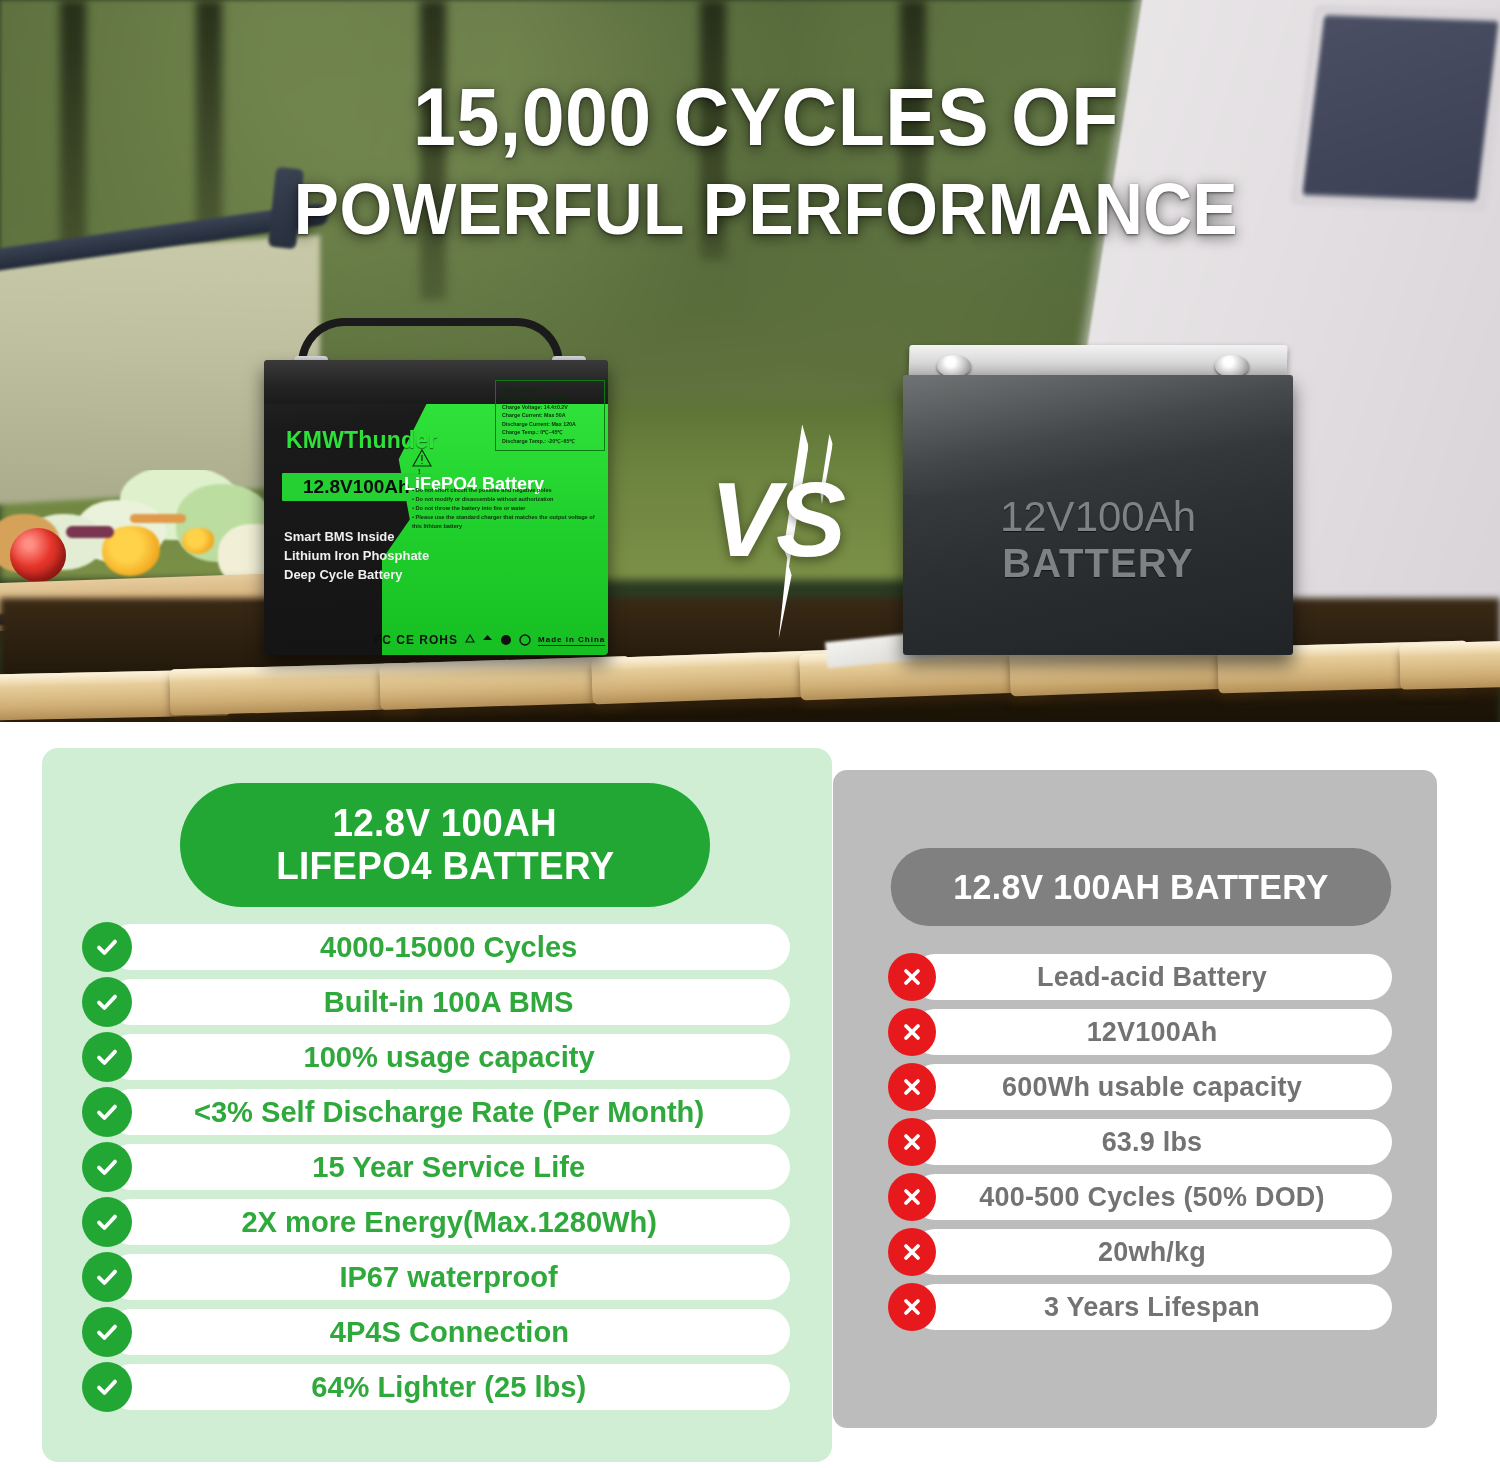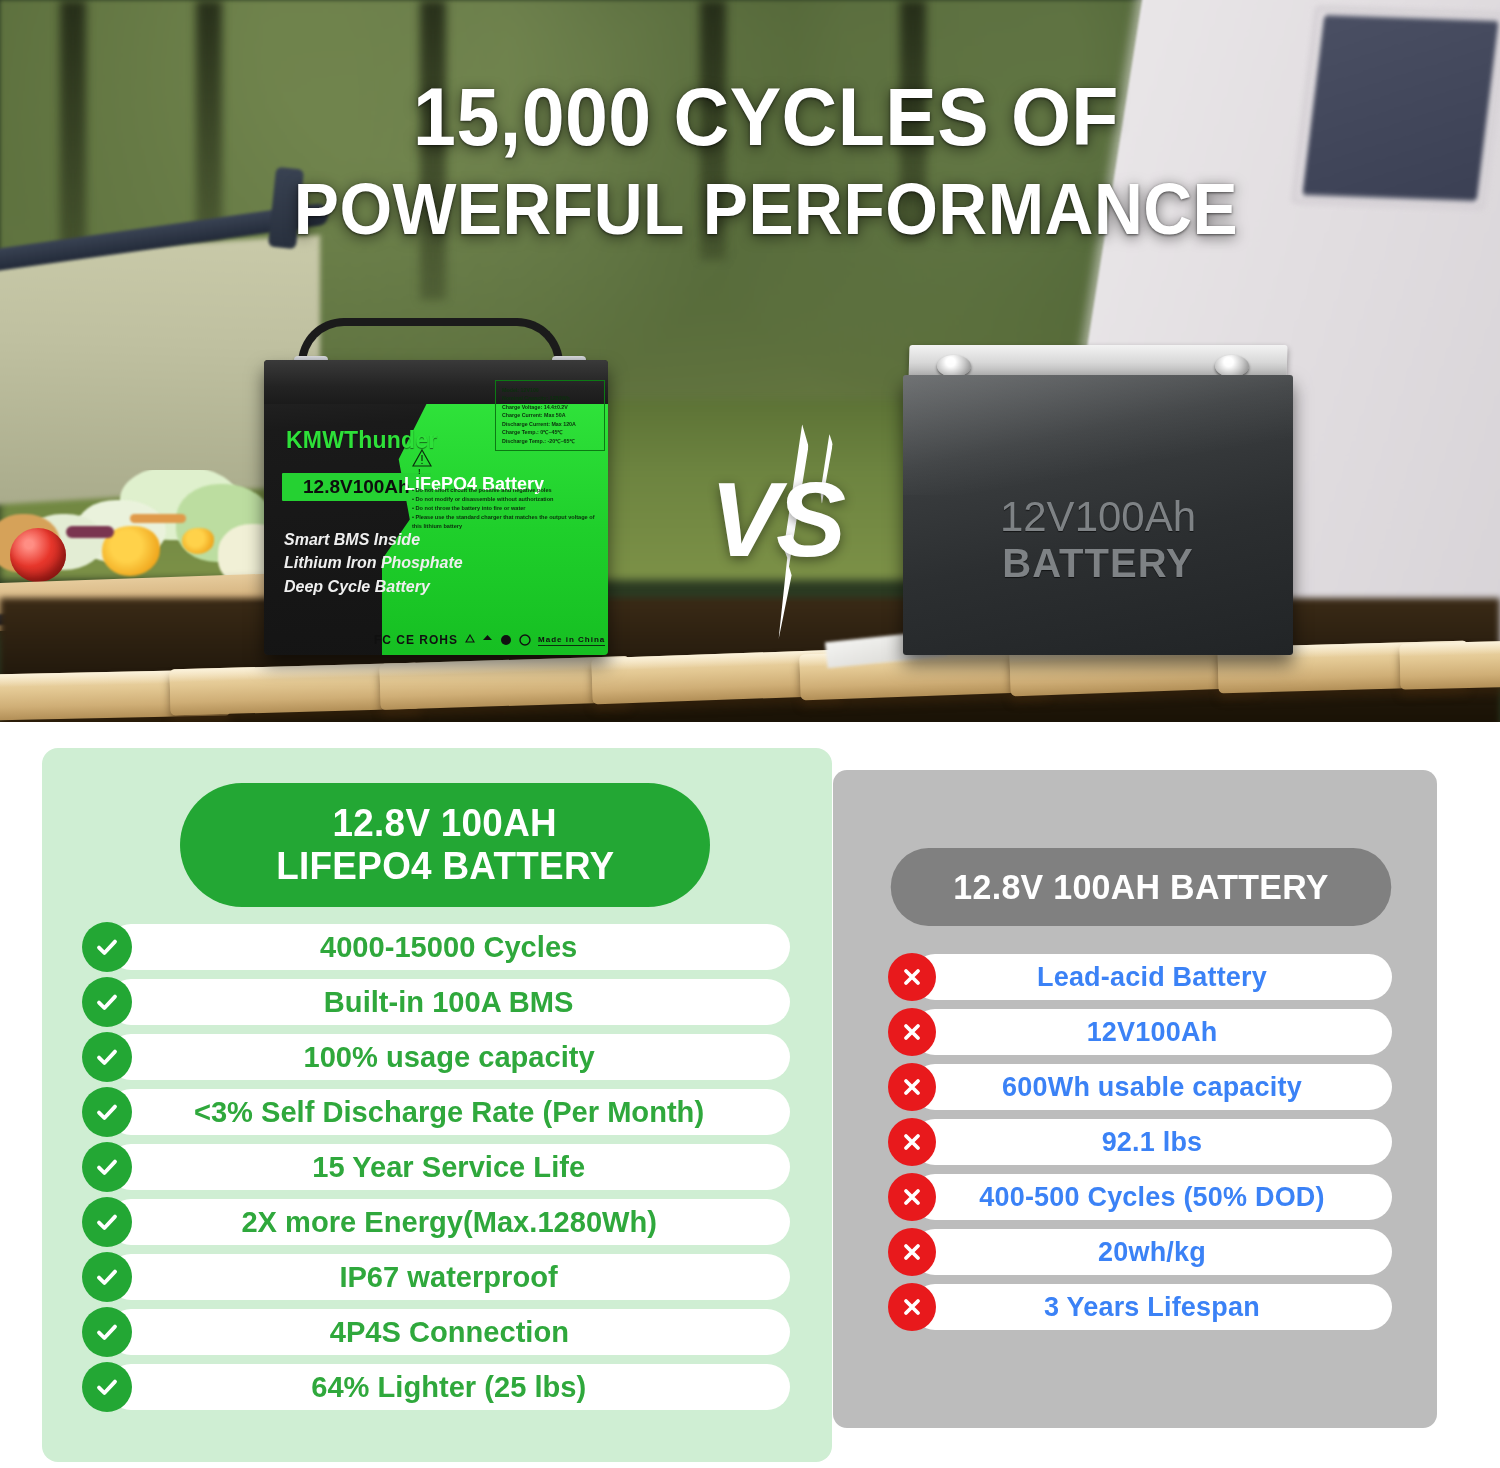--- a/index.html
+++ b/index.html
@@ -159,22 +159,22 @@
     color:#2ee039; letter-spacing:.2px; text-shadow:0 1px 1px rgba(0,0,0,.5);
   }
   .bl-badge {
     position:absolute; left:18px; top:113px; padding:3px 21px;
     background:#25d132; color:#0d0d0d; font-size:19px; font-weight:700; border-radius:1px;
   }
   .bl-chem {
     position:absolute; left:140px; top:114px; font-size:18px; font-weight:700; color:#ffffff;
   }
   .bl-sub {
-    position:absolute; left:20px; top:168px; font-size:16px; color:#efefef;
-    line-height:1.46; font-weight:600;font-style:italic;
+    position:absolute; left:20px; top:168px; font-size:13px; color:#efefef;
+    line-height:1.46; font-weight:600;
   }
   .bl-specbox {
     position:absolute; left:231px; top:20px; width:110px; padding:5px 6px;
     border:1px solid #0c7a14; font-size:5.3px; color:#0b2f0d; line-height:1.6; font-weight:600;
   }
   .bl-warn {
     position:absolute; left:148px; top:126px; width:190px; font-size:5.6px;
     color:#0b2f0d; line-height:1.62; font-weight:600;
   }
   .bl-tri {
@@ -279,21 +279,21 @@
     display:flex; align-items:center; justify-content:center;
   }
   .pill-l { left:108px; width:682px; }
   .pill-r { left:912px; width:480px; }
 
   .pill-l .ptxt {
     color:#2fa83c; font-size:30px; font-weight:700; letter-spacing:0; transform:scaleX(.97);
     white-space:nowrap;
   }
   .pill-r .ptxt {
-    color:#3b82f6; font-size:27px; font-weight:700; letter-spacing:.2px;
+    color:#737373; font-size:27px; font-weight:700; letter-spacing:.2px;
     white-space:nowrap;
   }
 
   .icon-ok, .icon-no {
     position:absolute; border-radius:50%;
     display:flex; align-items:center; justify-content:center; z-index:4;
   }
   .icon-ok { left:82px; width:50px; height:50px; background:#23a734; }
   .icon-no { left:888px; width:48px; height:48px; background:#e8191c; }
   .icon-ok svg, .icon-no svg { display:block; }
@@ -529,21 +529,21 @@
       </div>
       <div class="pill pill-r" style="top: 342px;">
         <span class="ptxt">600Wh usable capacity</span>
       </div>
       <div class="icon-no" style="top: 341px;">
         <svg width="26" height="26" viewBox="0 0 26 26">
           <path d="M7 7 L19 19 M19 7 L7 19" fill="none" stroke="#fff" stroke-width="3.8" stroke-linecap="round"></path>
         </svg>
       </div>
       <div class="pill pill-r" style="top: 397px;">
-        <span class="ptxt">92.1 lbs</span>
+        <span class="ptxt">63.9 lbs</span>
       </div>
       <div class="icon-no" style="top: 396px;">
         <svg width="26" height="26" viewBox="0 0 26 26">
           <path d="M7 7 L19 19 M19 7 L7 19" fill="none" stroke="#fff" stroke-width="3.8" stroke-linecap="round"></path>
         </svg>
       </div>
       <div class="pill pill-r" style="top: 452px;">
         <span class="ptxt">400-500 Cycles (50% DOD)</span>
       </div>
       <div class="icon-no" style="top: 451px;">

